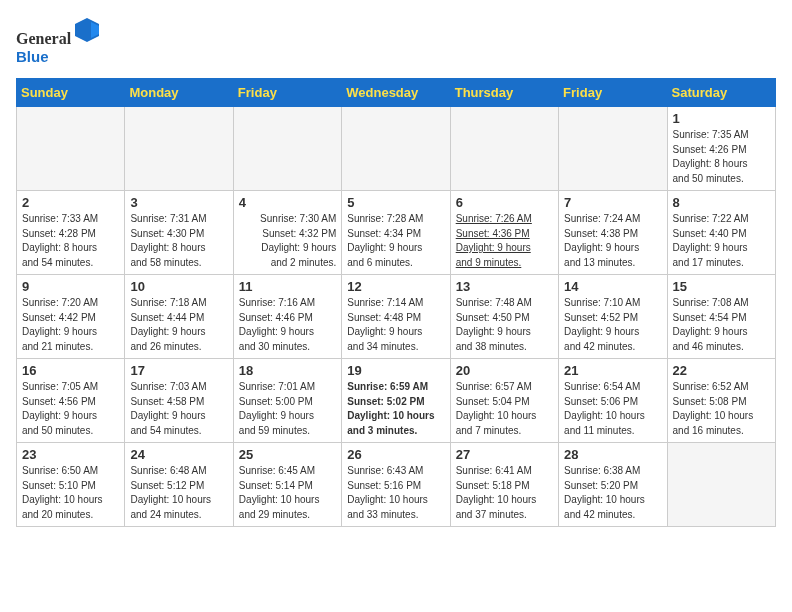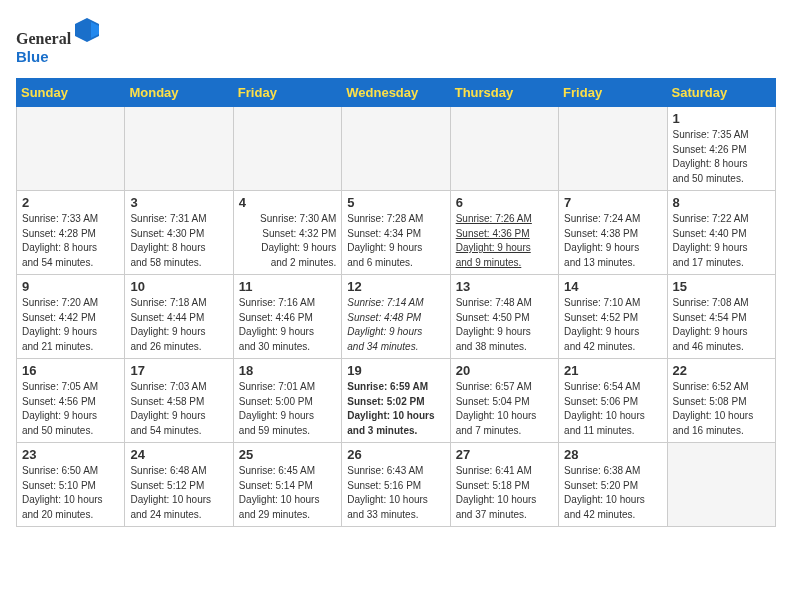--- a/index.html
+++ b/index.html
@@ -189,21 +189,21 @@
         </td>
         <td>
           <span class="day-number">11</span>
           <div class="day-info" style="white-space: pre-line;">Sunrise: 7:16 AM
 Sunset: 4:46 PM
 Daylight: 9 hours
 and 30 minutes.</div>
         </td>
         <td>
           <span class="day-number">12</span>
-          <div class="day-info" style="white-space: pre-line; font-style: italic;">Sunrise: 7:14 AM
+          <div class="day-info" style="white-space: pre-line;">Sunrise: 7:14 AM
 Sunset: 4:48 PM
 Daylight: 9 hours
 and 34 minutes.</div>
         </td>
         <td>
           <span class="day-number">13</span>
           <div class="day-info" style="white-space: pre-line;">Sunrise: 7:48 AM
 Sunset: 4:50 PM
 Daylight: 9 hours
 and 38 minutes.</div>

